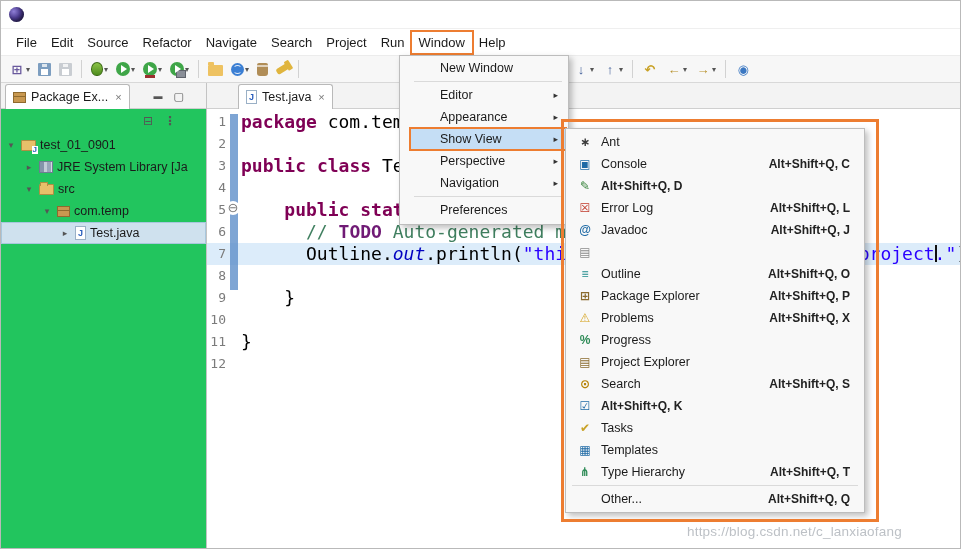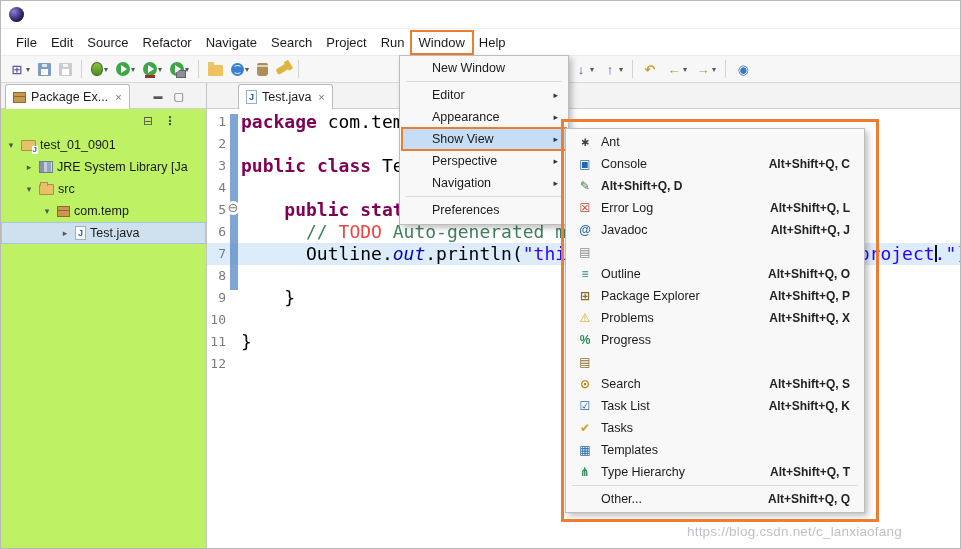--- a/index.html
+++ b/index.html
@@ -38,21 +38,21 @@
   .tbi-folder{width:15px;height:11px;background:currentColor;border-radius:1px;position:relative;margin-top:3px}
   .tbi-folder::before{content:"";position:absolute;top:-3px;left:0;width:6px;height:3px;background:currentColor;border-radius:1px 1px 0 0}
   .tbi-globe{width:13px;height:13px;border-radius:50%;background:currentColor;position:relative}
   .tbi-globe::after{content:"";position:absolute;inset:2px;border:1px solid rgba(255,255,255,.85);border-radius:50%;border-left-color:transparent;border-right-color:transparent}
   .tbi-jar{width:11px;height:13px;background:currentColor;border-radius:2px 2px 3px 3px;position:relative}
   .tbi-jar::before{content:"";position:absolute;top:2px;left:0;right:0;height:2px;background:rgba(255,255,255,.6)}
   .tbi-flash{width:13px;height:6px;background:currentColor;border-radius:2px;transform:rotate(-32deg);position:relative}
   .tbi-flash::after{content:"";position:absolute;right:-3px;top:-2px;width:5px;height:10px;background:currentColor;border-radius:1px}
 
   
-  .left-panel{position:absolute;left:0;top:82px;width:206px;height:467px;background:#bef264;border-right:1px solid #c3c3c3}
+  .left-panel{position:absolute;left:0;top:82px;width:206px;height:467px;background:#22c55e;border-right:1px solid #c3c3c3}
   .panel-tabs{position:relative;height:26px;background:#f3f3f3;border-bottom:1px solid #cfcfcf}
   .ui-tab{position:absolute;top:1px;height:25px;display:flex;align-items:center;gap:5px;padding:0 7px;background:#fff;border:1px solid #b9b9b9;border-bottom:none;border-radius:3px 3px 0 0;font-size:12.5px;white-space:nowrap}
   .close-x{color:#777;font-size:11px;margin-left:2px;line-height:1}
   .close-x::before{content:"×"}
   .panel-winbtns{position:absolute;right:22px;top:0;height:26px;display:flex;align-items:center;gap:11px;color:#555;font-size:9px}
   .icon-min::before{content:"▬"}
   .icon-max::before{content:"▢";font-size:11px}
   .panel-toolbar{height:22px;display:flex;justify-content:flex-end;align-items:center;gap:11px;padding-right:30px;color:#555}
   .icon-collapse::before{content:"⊟";font-size:12px}
   .icon-viewmenu::before{content:"⋮";font-size:12px;font-weight:bold}
@@ -82,28 +82,28 @@
   .gut-line{height:22px;line-height:22px;padding-right:3px}
   .gut-line.current{background:#dcecfa}
   .range-bar{position:absolute;left:23px;top:5px;width:8px;height:176px;background:#5e8fc9;opacity:.8}
   #code{position:absolute;left:34px;top:2px;right:0;font-family:"DejaVu Sans Mono","Liberation Mono",monospace;font-size:18px}
   .code-line{height:22px;line-height:22px;white-space:pre}
   .code-line.current{background:#dcecfa}
   .tok-kw{color:#7f0055;font-weight:bold}
   .tok-pl{color:#000}
   .tok-str{color:#2a00ff}
   .tok-com{color:#3f7f5f}
-  .tok-todo{color:#ef4444;font-weight:normal}
+  .tok-todo{color:#701a75;font-weight:bold}
   .tok-field{color:#0000c0;font-style:italic}
   .fold-marker{position:absolute;left:19px;top:92px;width:14px;height:14px;color:#777;font-size:13px;line-height:14px;text-align:center;background:#fff;border-radius:50%}
   .fold-marker::before{content:"⊖"}
   .caret{position:absolute;left:728px;top:136px;width:2px;height:17px;background:#111}
 
   
-  .menu1{position:absolute;left:398px;top:54px;width:170px;background:#f8f8f8;border:1px solid #bdbdbd;box-shadow:3px 3px 6px rgba(0,0,0,.25);padding:1px 2px 3px 2px;z-index:20}
+  .menu1{position:absolute;left:398px;top:54px;width:170px;background:#f8f8f8;border:1px solid #bdbdbd;box-shadow:3px 3px 6px rgba(0,0,0,.25);padding:1px 2px 3px 10px;z-index:20}
   .m1-item{position:relative;height:22px;line-height:22px;padding-left:30px;font-size:12.5px;white-space:nowrap}
   .m1-item.hl{background:#c5def5}
   .m1-item.annotated2{outline:2px solid #ed7d31;outline-offset:-1px}
   .m1-arrow{position:absolute;right:8px;top:0;font-size:9px;color:#333}
   .m-sep{height:1px;background:#dadada;margin:2px 4px}
 
   
   .submenu{position:absolute;left:564px;top:127px;width:300px;background:#f8f8f8;border:1px solid #bdbdbd;box-shadow:3px 3px 6px rgba(0,0,0,.25);padding:2px;z-index:21}
   .m2-item{display:flex;align-items:center;height:22px;font-size:12.5px;padding:0 12px 0 8px;white-space:nowrap}
   .m2-ic{width:18px;text-align:center;font-size:12px;margin-right:7px;font-weight:bold;flex:0 0 auto}
@@ -353,30 +353,30 @@
         <span class="m2-label">Problems</span>
         <span class="m2-shortcut">Alt+Shift+Q, X</span>
       </div>
       <div class="m2-item">
         <span class="m2-ic" style="color: rgb(46, 139, 87);">%</span>
         <span class="m2-label">Progress</span>
         <span class="m2-shortcut"></span>
       </div>
       <div class="m2-item">
         <span class="m2-ic" style="color: rgb(139, 107, 46);">▤</span>
+        <span class="m2-label">Project Explorer</span>
         <span class="m2-shortcut"></span>
       </div>
       <div class="m2-item">
         <span class="m2-ic" style="color: rgb(184, 134, 11);">⊙</span>
         <span class="m2-label">Search</span>
         <span class="m2-shortcut">Alt+Shift+Q, S</span>
       </div>
       <div class="m2-item">
         <span class="m2-ic" style="color: rgb(31, 106, 165);">☑</span>
-        <span class="m2-label">Task List</span>
         <span class="m2-shortcut">Alt+Shift+Q, K</span>
       </div>
       <div class="m2-item">
         <span class="m2-ic" style="color: rgb(201, 162, 39);">✔</span>
         <span class="m2-label">Tasks</span>
         <span class="m2-shortcut"></span>
       </div>
       <div class="m2-item">
         <span class="m2-ic" style="color: rgb(31, 106, 165);">▦</span>
         <span class="m2-label">Templates</span>

